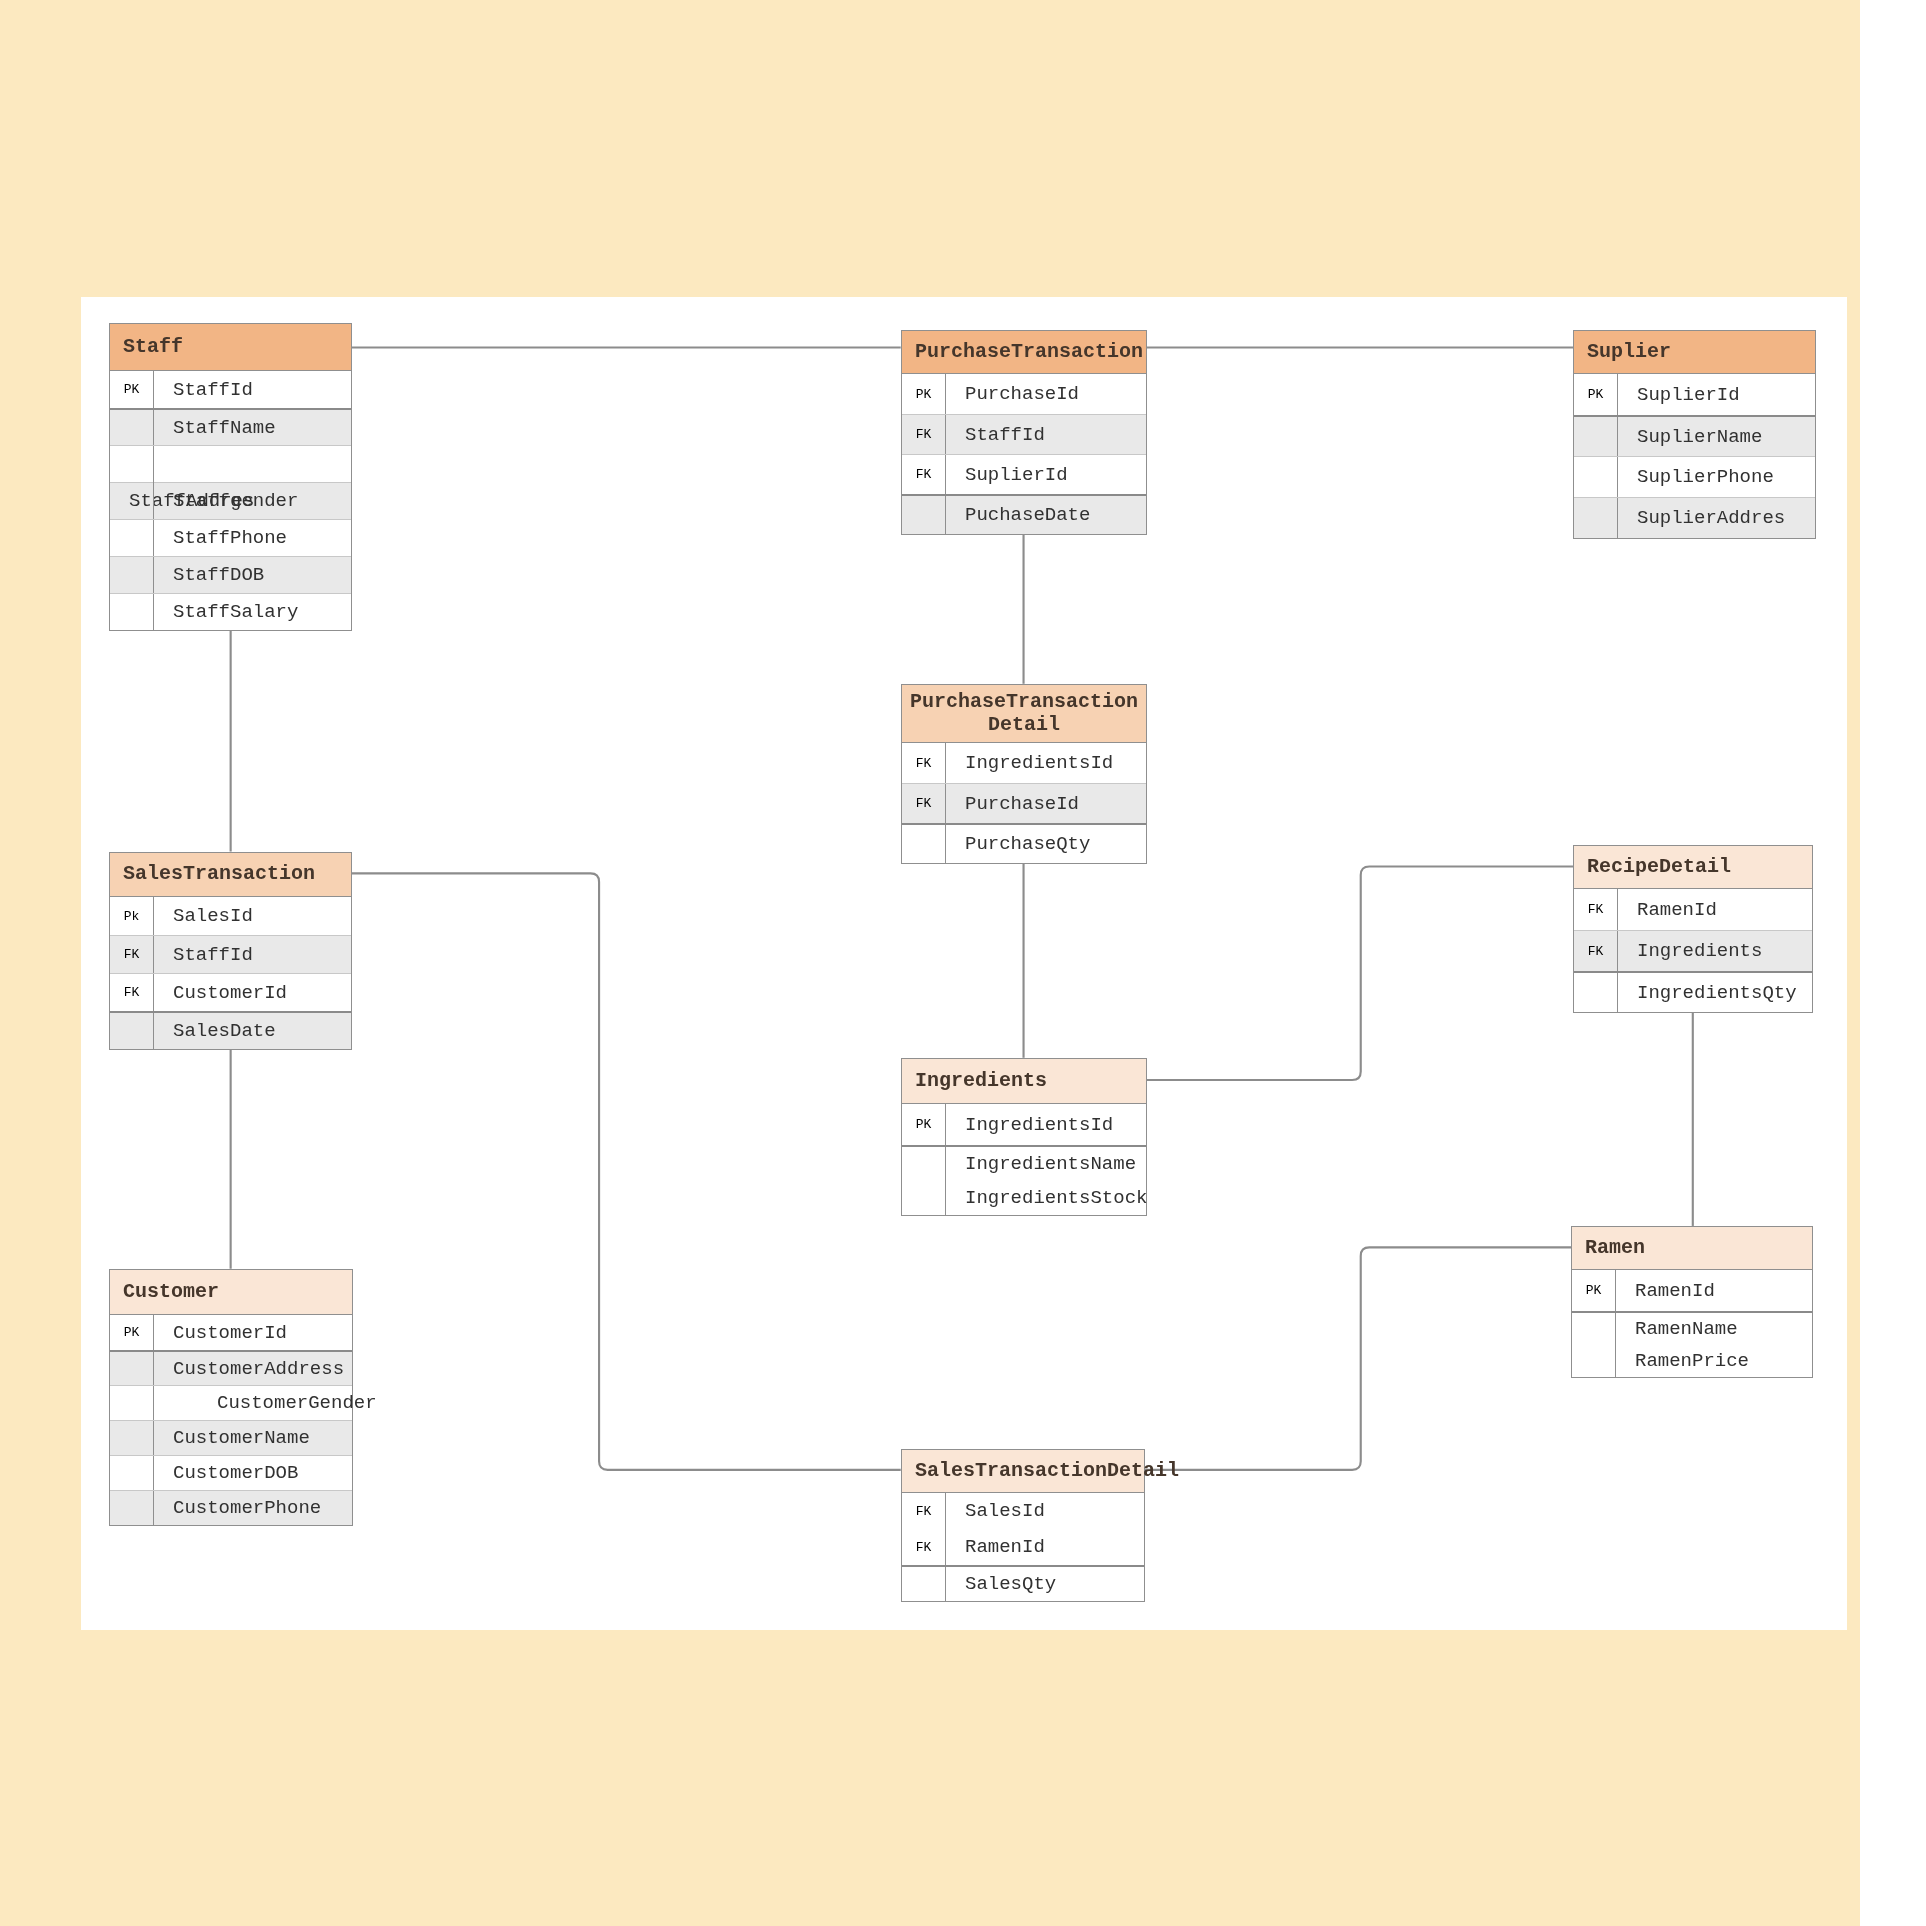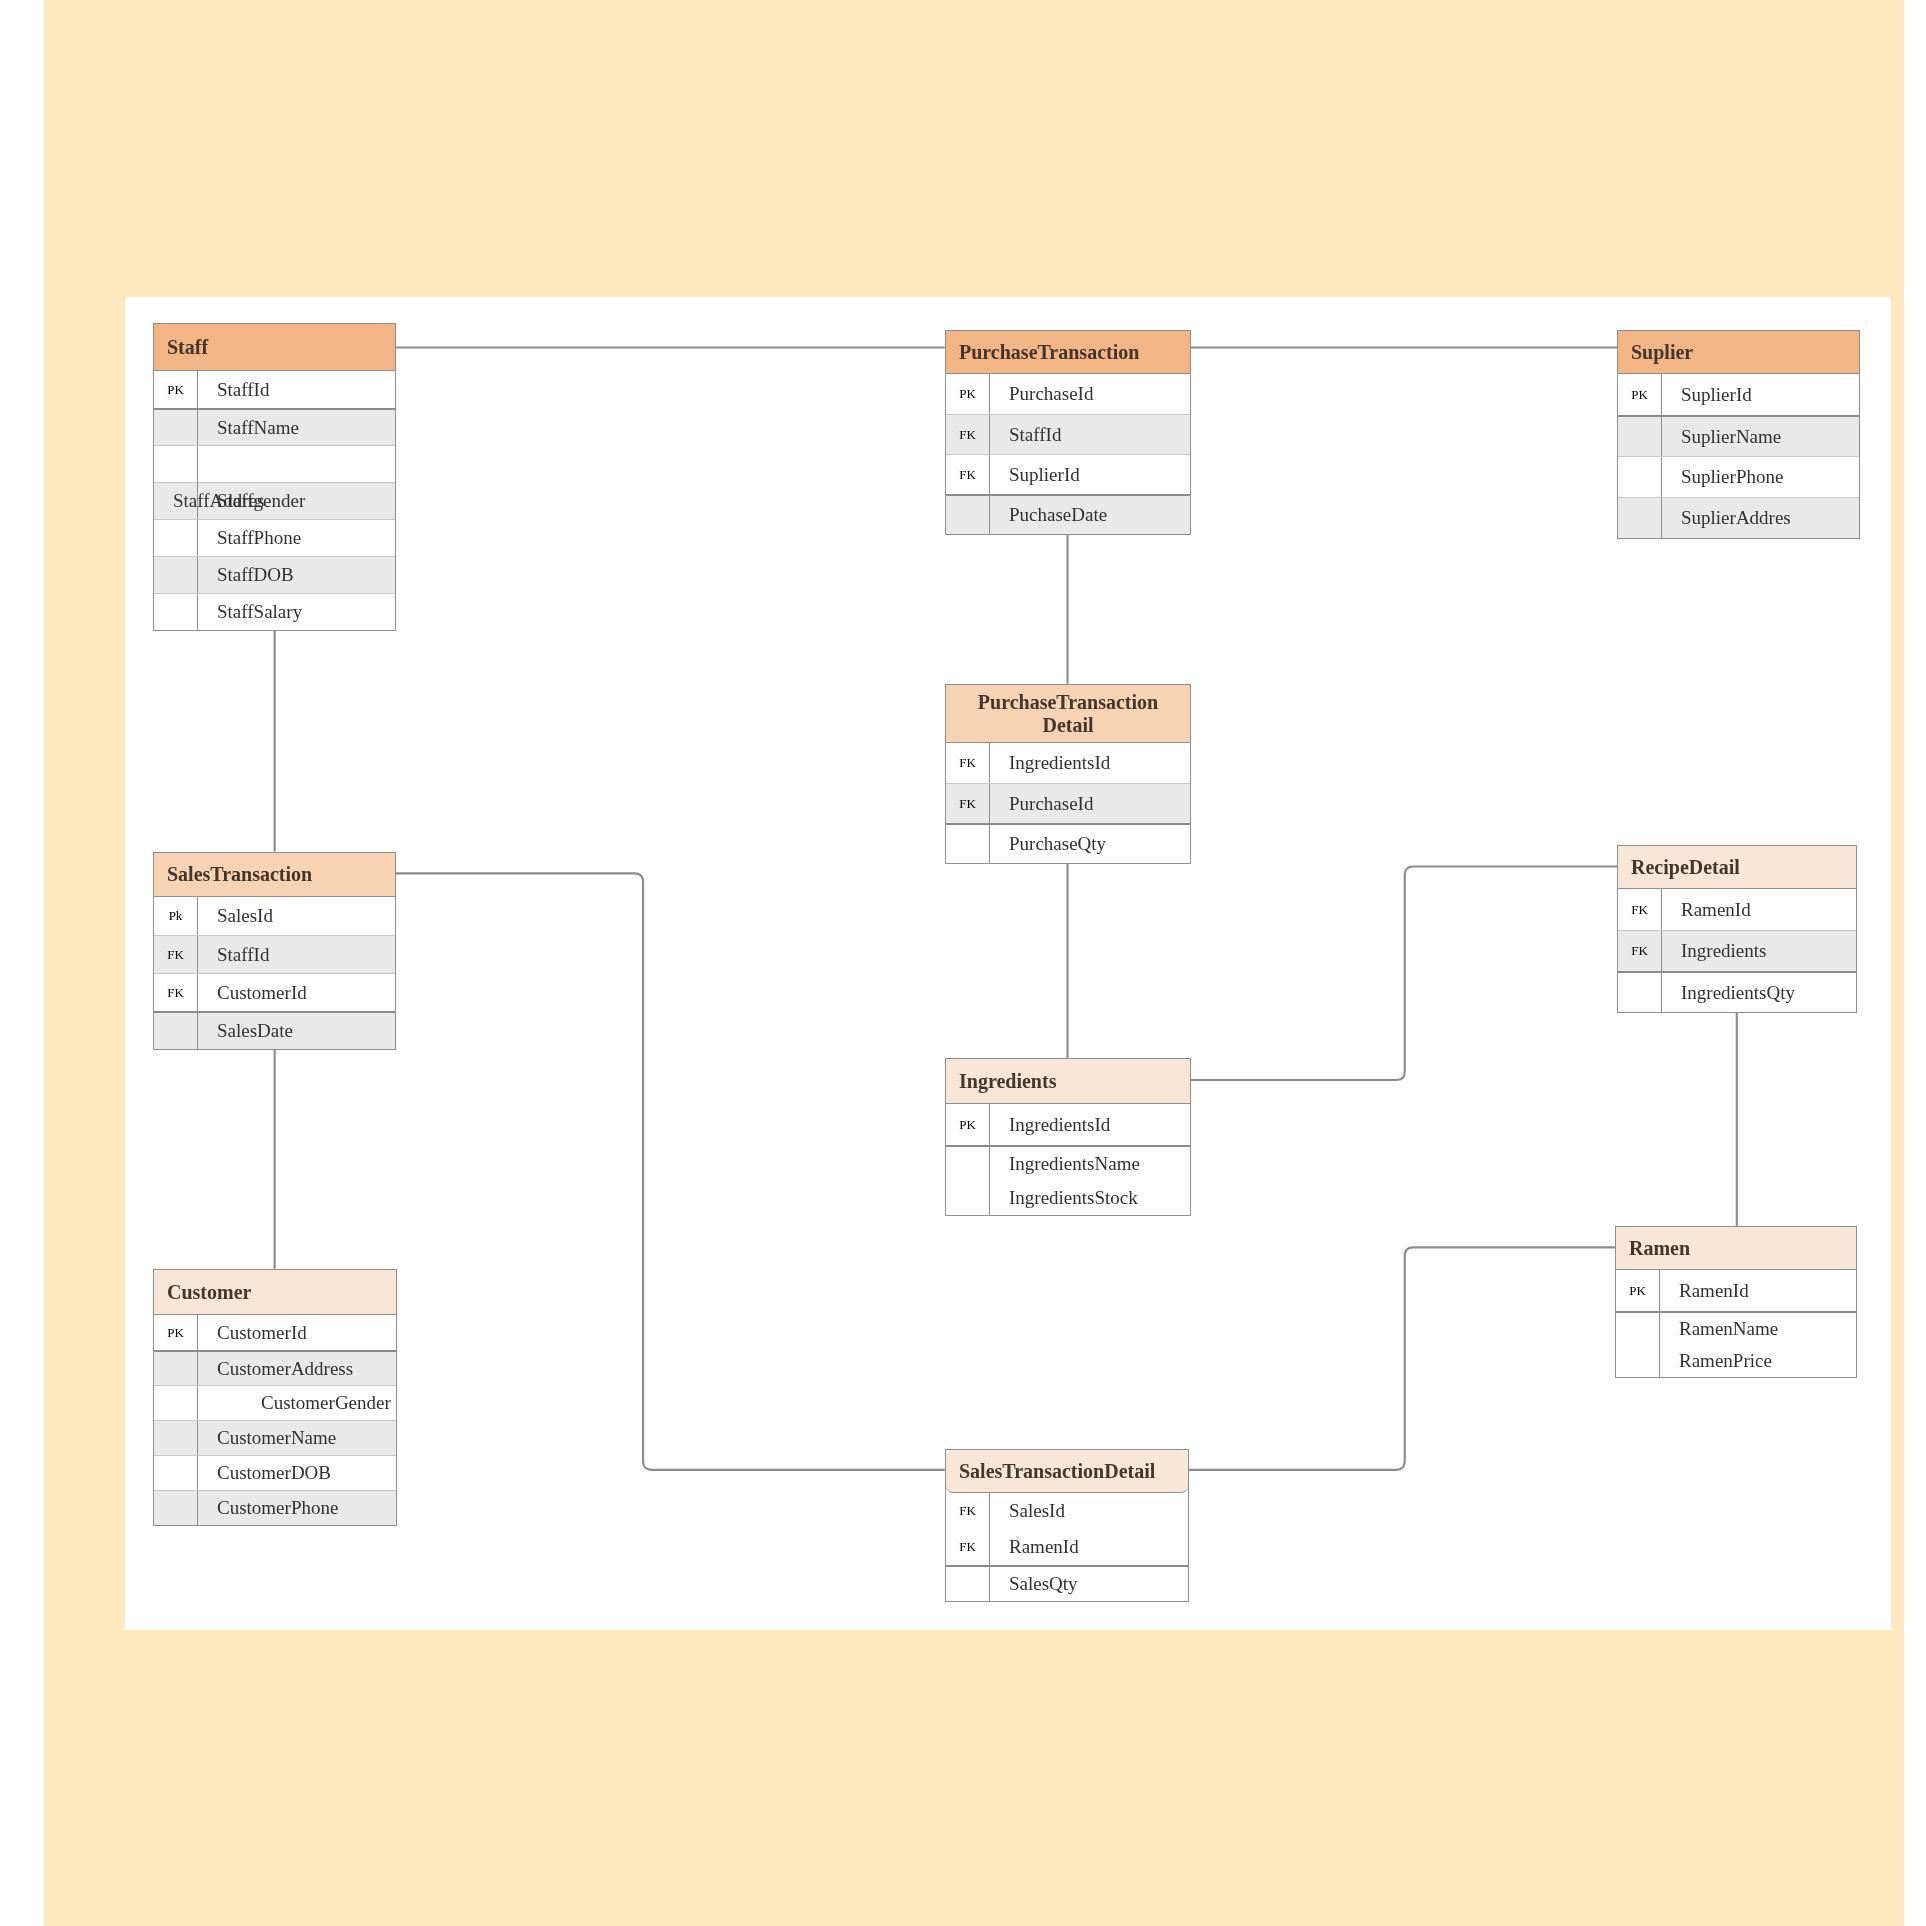--- a/index.html
+++ b/index.html
@@ -1,19 +1,18 @@
 <!DOCTYPE html>
 <html style="font-size:6.8px"><head>
 <meta charset="utf-8">
 <style>
   html,body{margin:0;padding:0;}
   #stage{
     position:relative;width:1860px;height:1926px;overflow:hidden;
-    font-family:Liberation Serif, serif;
-    margin-left:44px;
+    font-family:Liberation Mono, monospace;
   }
   #canvas{position:absolute;}
   #wires{position:absolute;left:0;top:0;}
   .entity{
     position:absolute;box-sizing:border-box;background:#fff;
     border:1.7px solid #8F8F8F;
   }
   .entity-header{
     box-sizing:border-box;display:flex;align-items:center;
     padding:0 13px;font-weight:bold;font-size:20px;color:#45362B;
@@ -244,21 +243,21 @@
         <div class="field-row div-normal" style="height: 35px;">
           <div class="key-cell"></div>
           <div class="name-cell">CustomerDOB</div>
         </div>
         <div class="field-row div-normal" style="height: 35px; background: rgb(233, 233, 233);">
           <div class="key-cell"></div>
           <div class="name-cell">CustomerPhone</div>
         </div>
       </div>
       <div class="entity" style="left: 901px; top: 1449px; width: 244px;">
-        <div class="entity-header" style="height: 43px; background: rgb(250, 230, 214); border-radius: 7px;">
+        <div class="entity-header" style="height: 43px; background: rgb(250, 230, 214);">
           <span>SalesTransactionDetail</span>
         </div>
         <div class="field-row div-first" style="height: 36px;">
           <div class="key-cell">FK</div>
           <div class="name-cell">SalesId</div>
         </div>
         <div class="field-row div-none" style="height: 36px;">
           <div class="key-cell">FK</div>
           <div class="name-cell">RamenId</div>
         </div>

